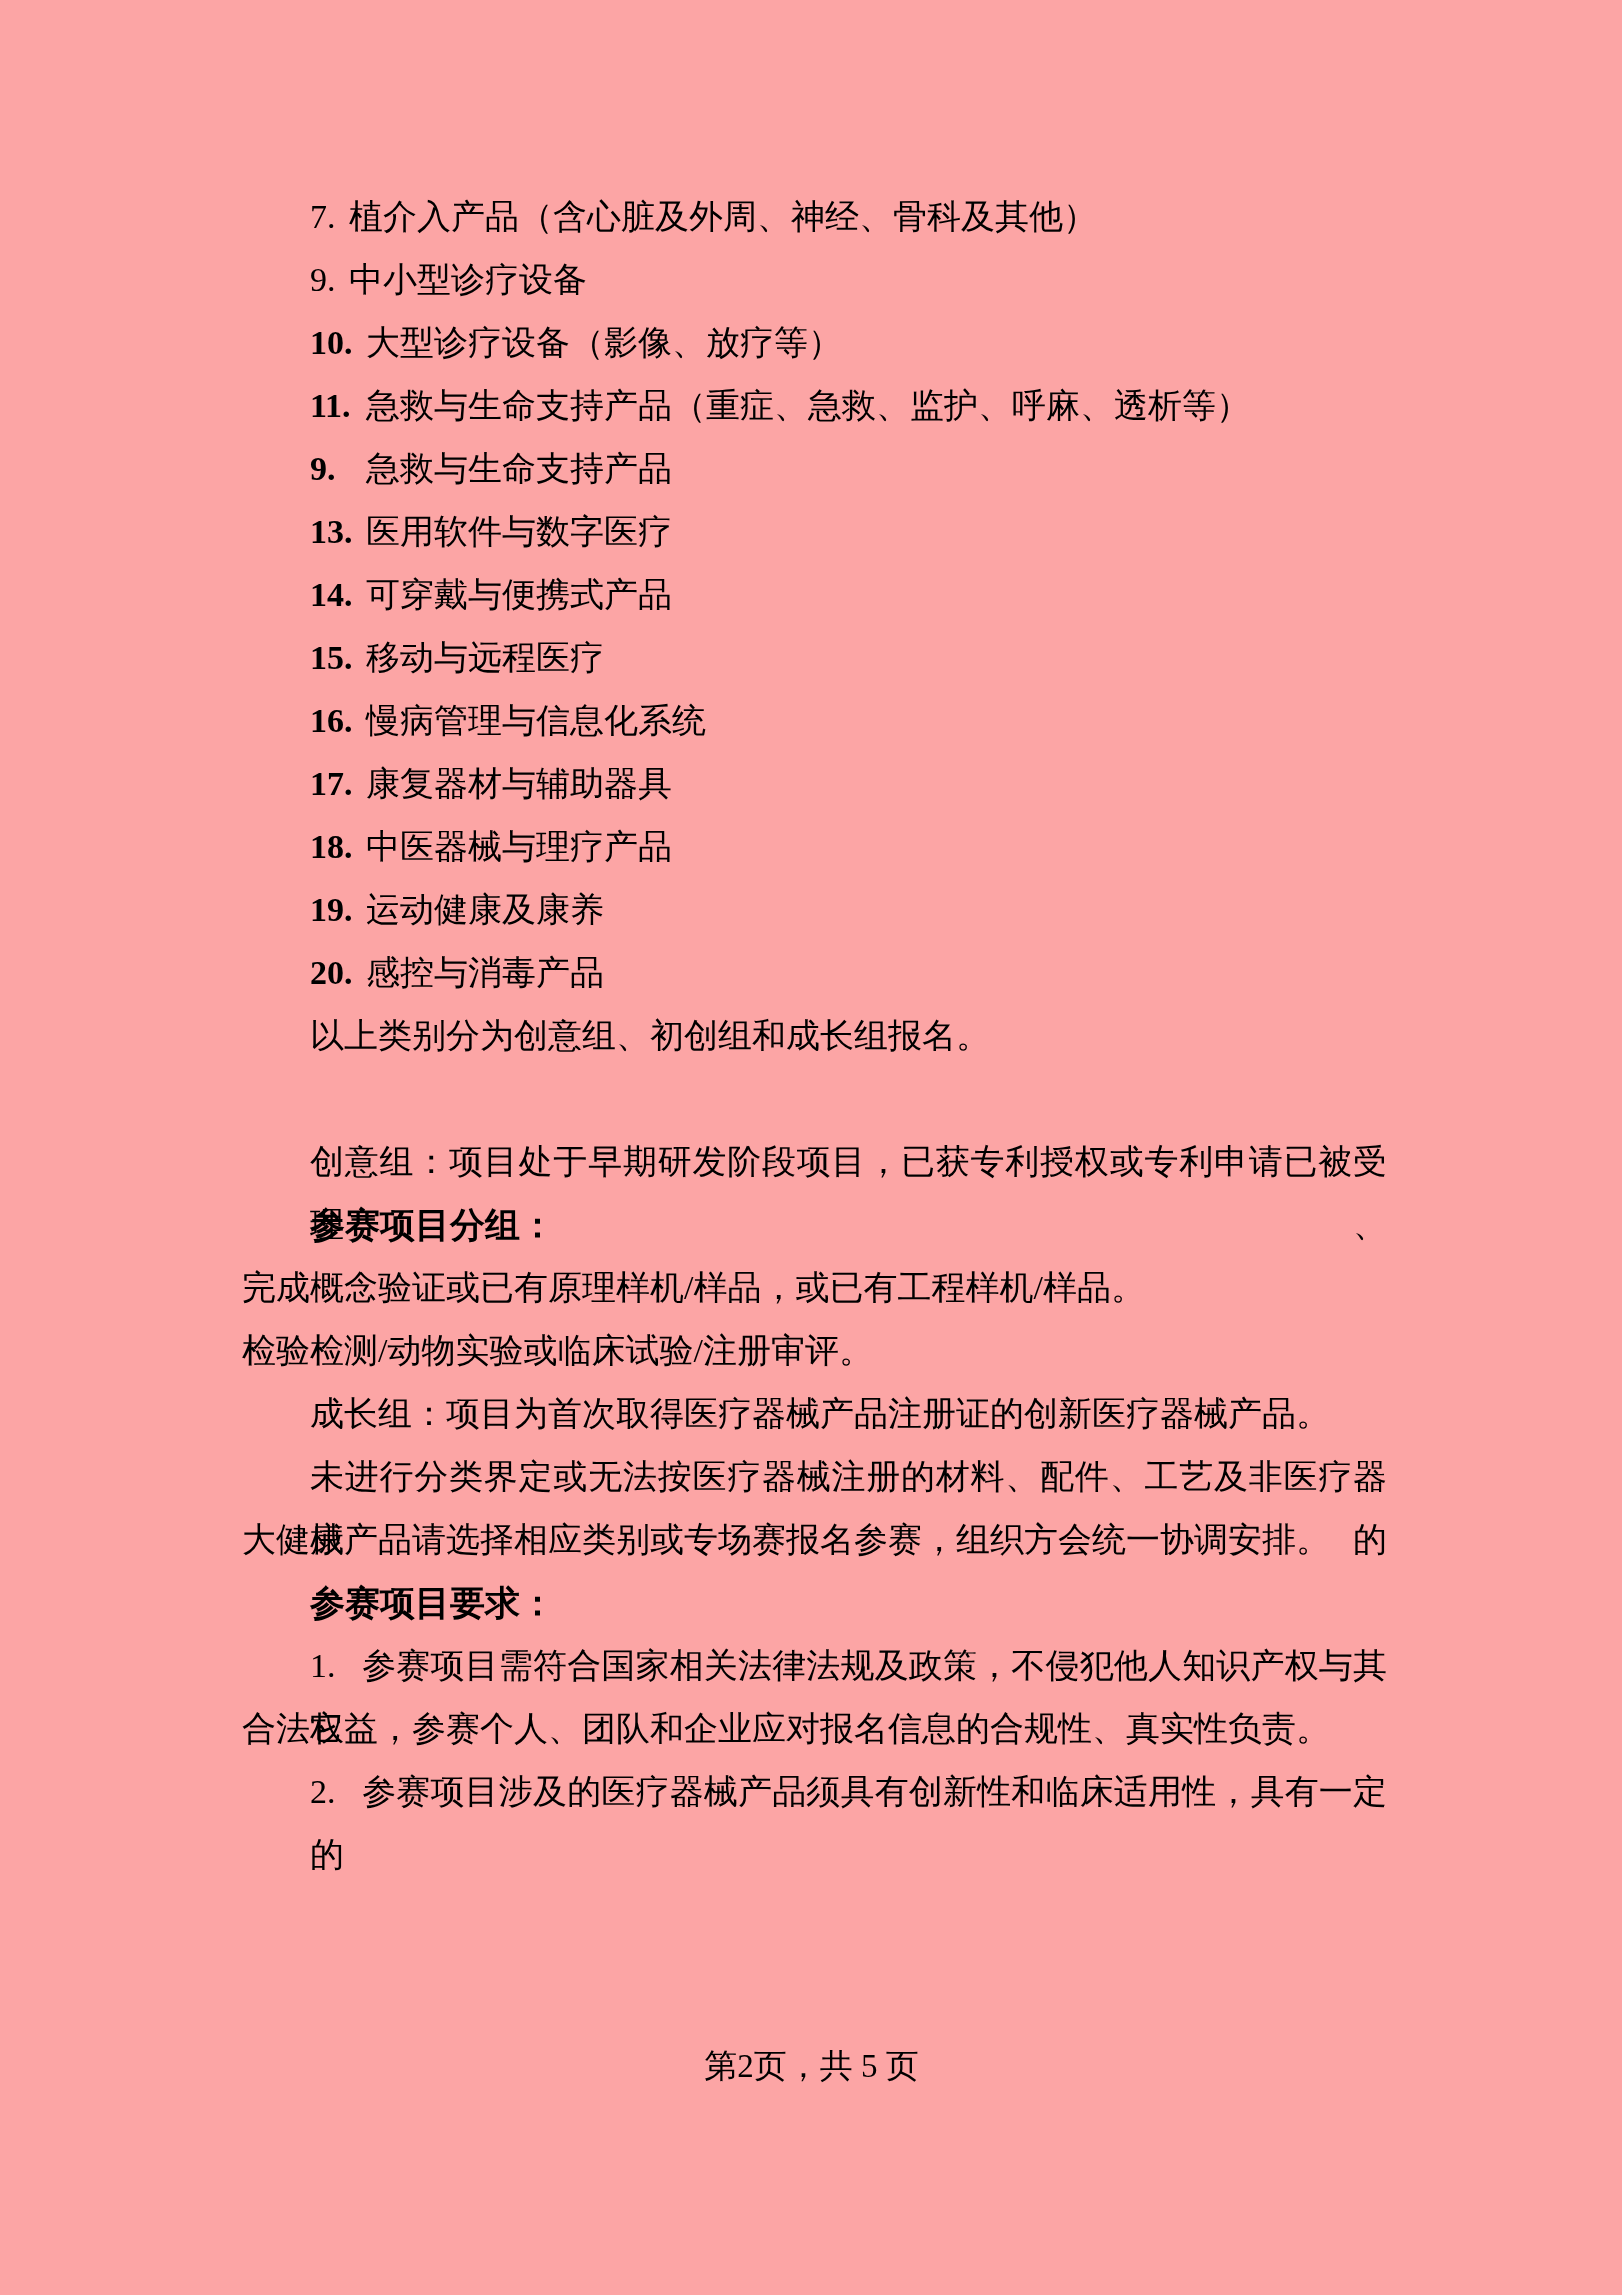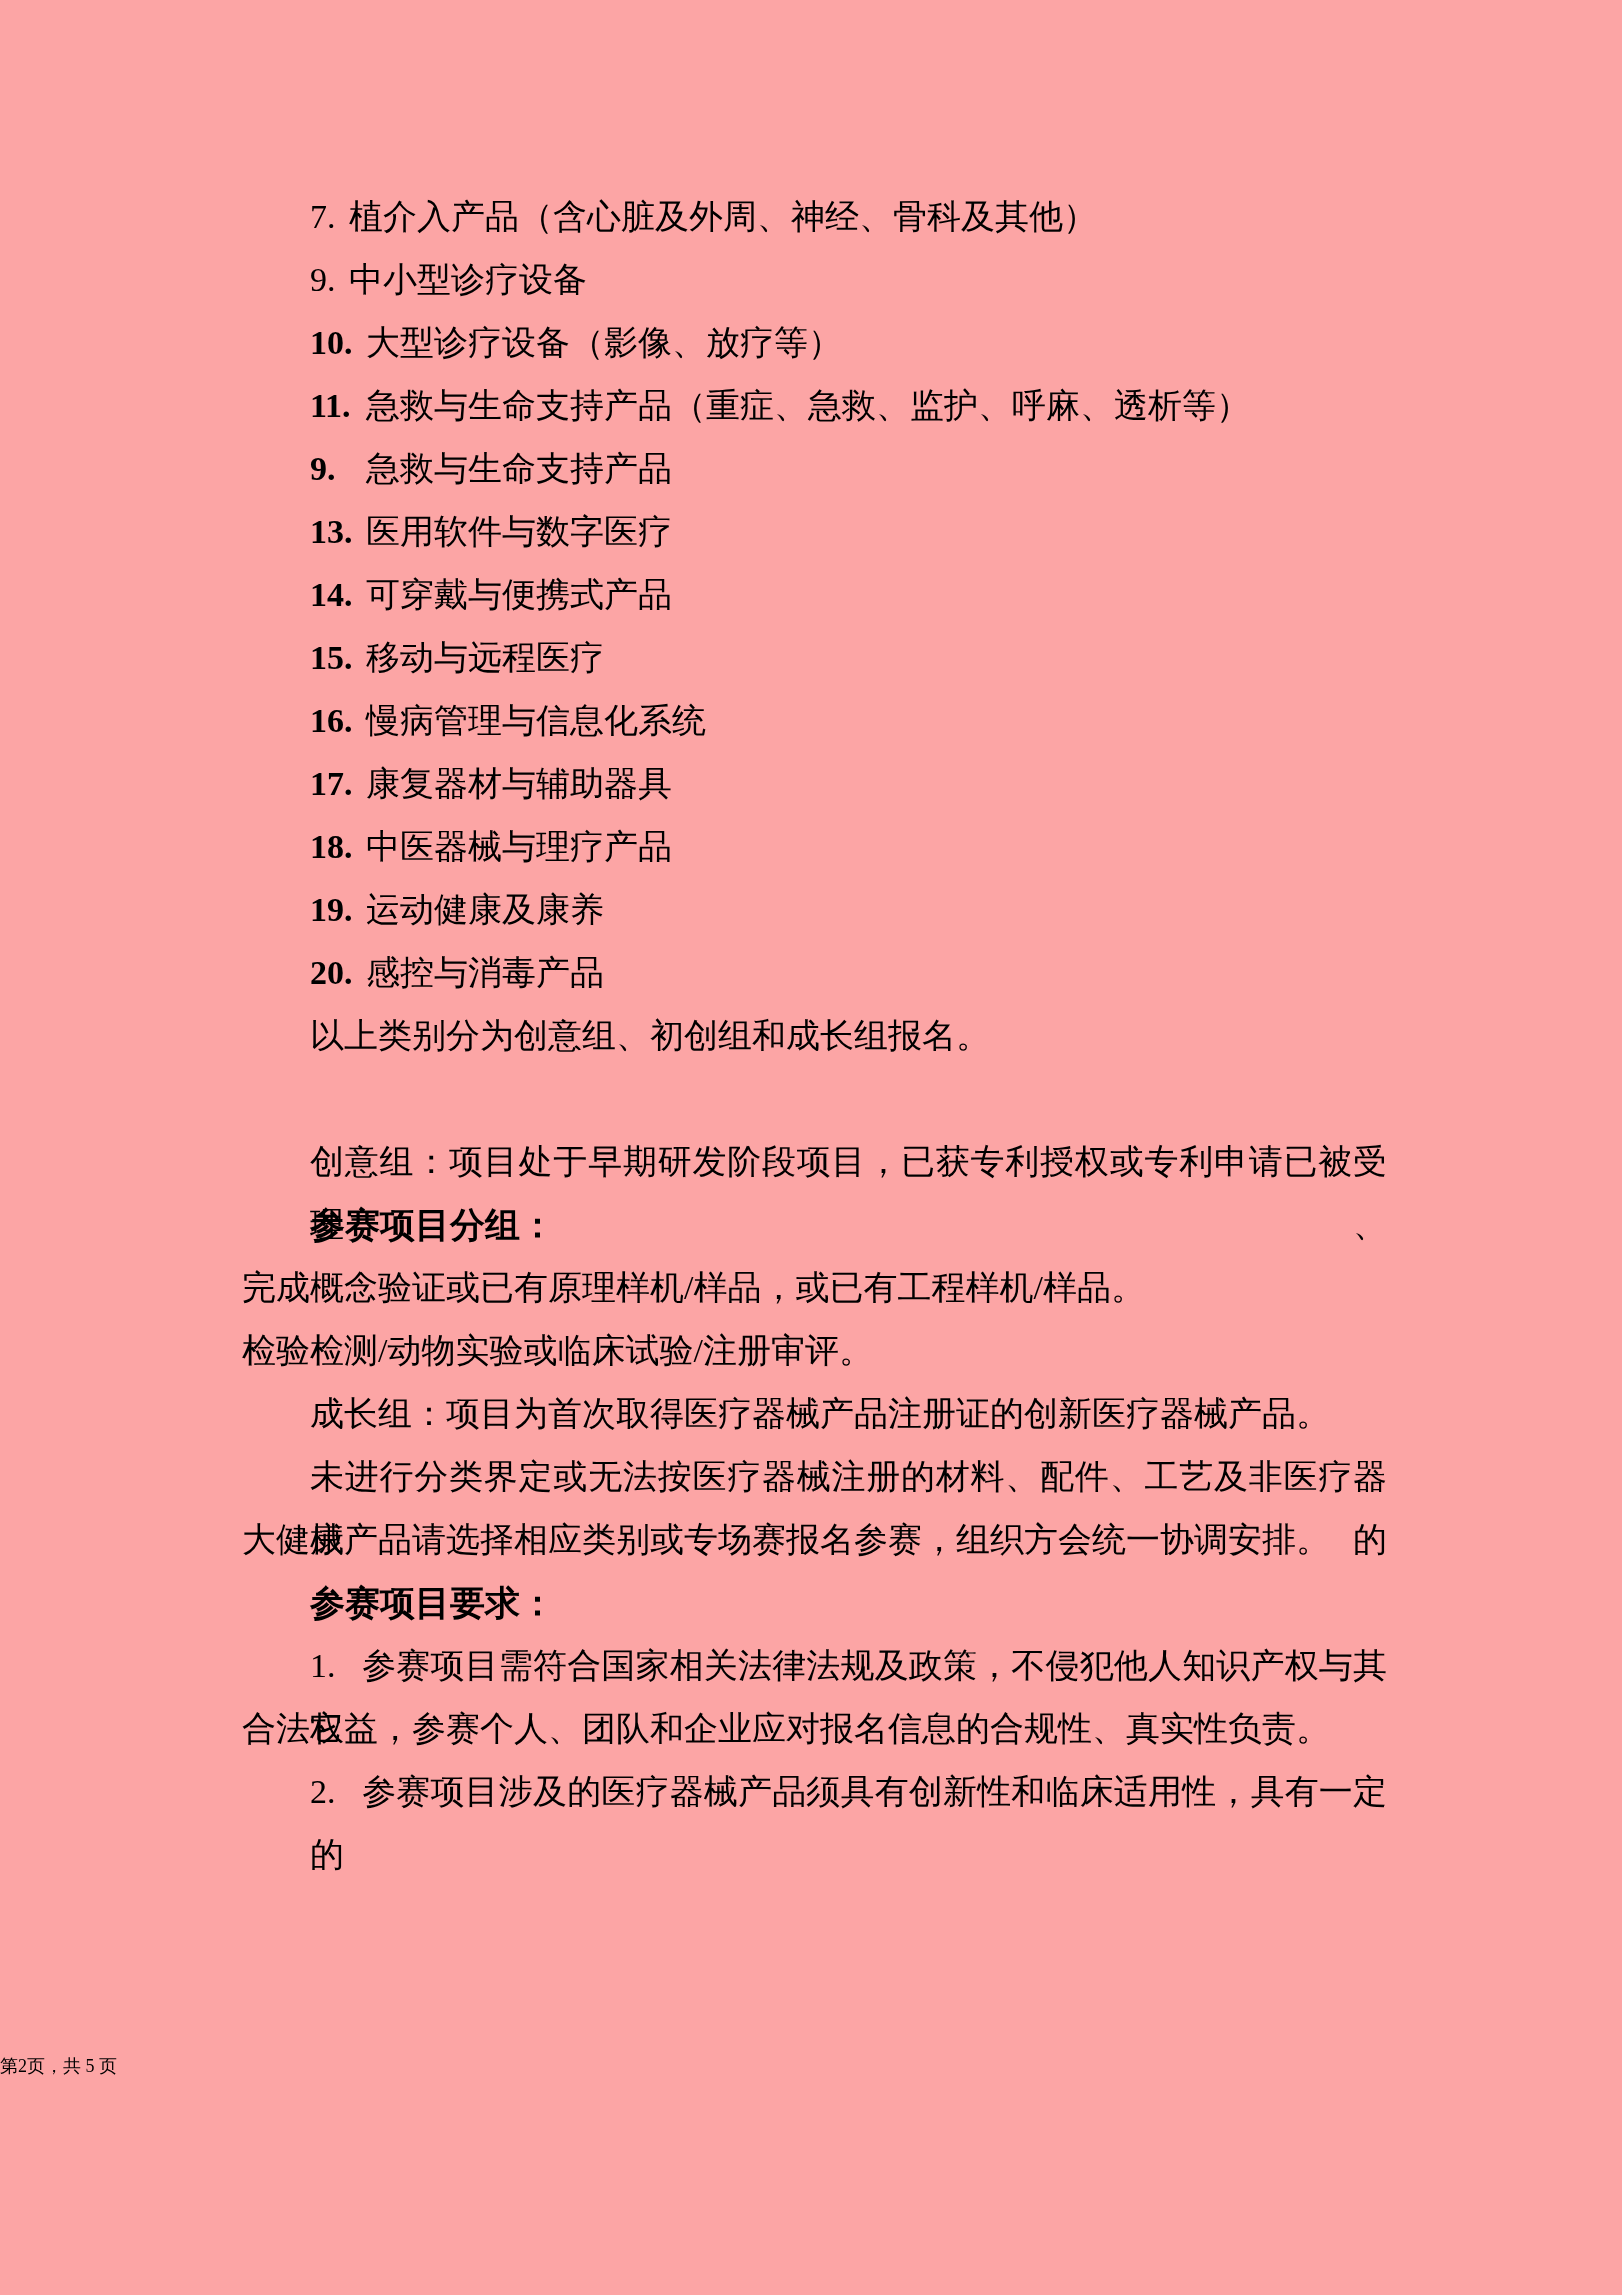--- a/index.html
+++ b/index.html
@@ -23,21 +23,21 @@
   .heading{
     font-family:"Liberation Sans","DejaVu Sans",sans-serif;
     font-weight:700;font-size:35px;
   }
   .num{display:inline-block;}
   .n-s{width:39px;}   
   .n-d{width:56px;font-weight:bold;}   
   .n-r{width:52px;}   
   .footer{
     position:absolute;top:2052px;left:0;width:1623px;
-    text-align:left;font-size:18px;line-height:29px;
+    text-align:center;font-size:33px;line-height:29px;
   }
 </style>
 </head>
 <body>
 
 <div class="page">
   <div class="content">
 
     <div class="row indent"><span class="num n-s">7.</span><span>植介入产品（含心脏及外周、神经、骨科及其他）</span></div>
     <div class="row indent"><span class="num n-s">9.</span><span>中小型诊疗设备</span></div>

